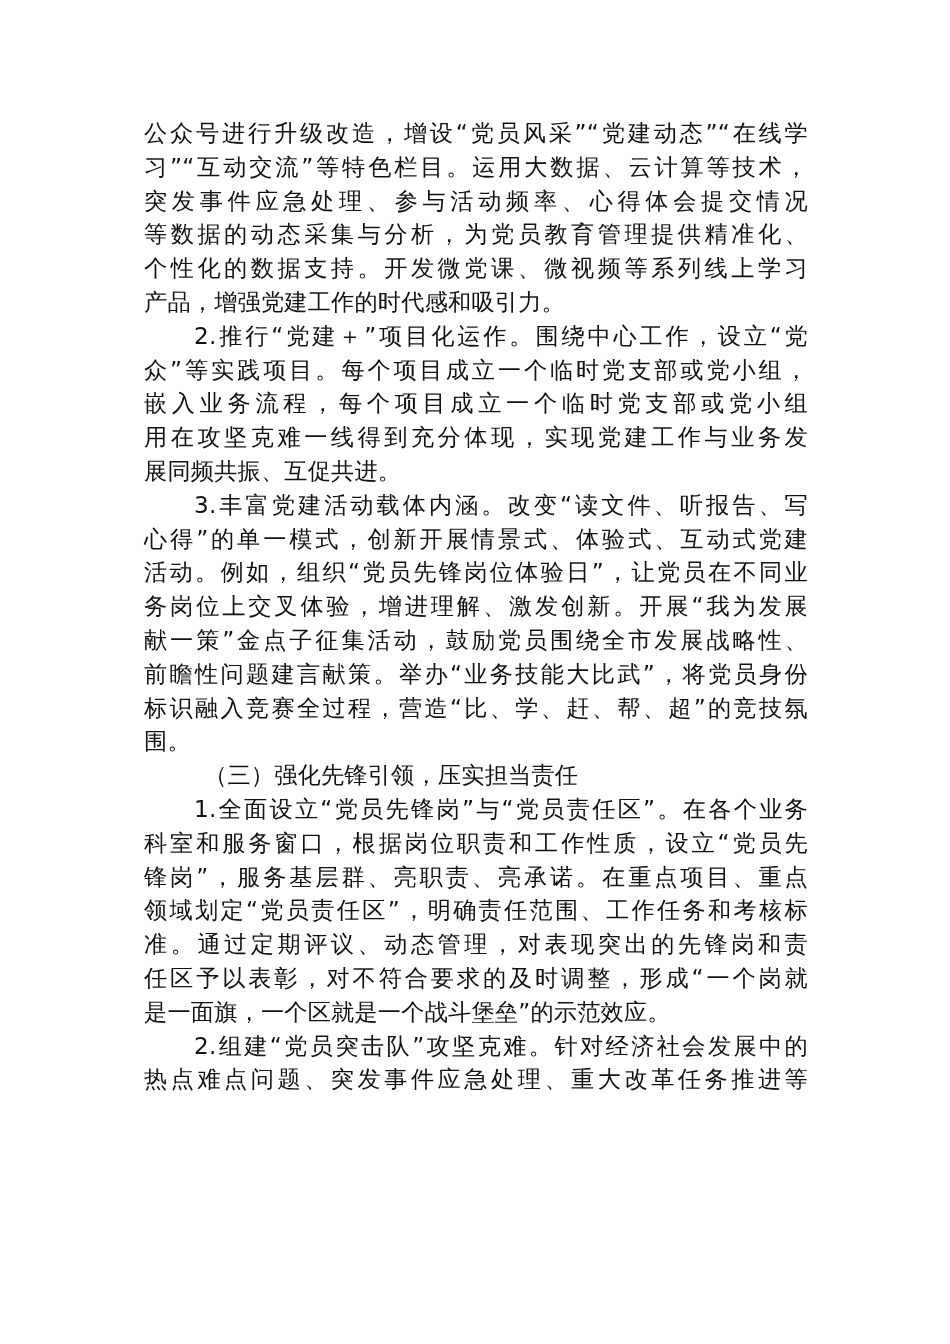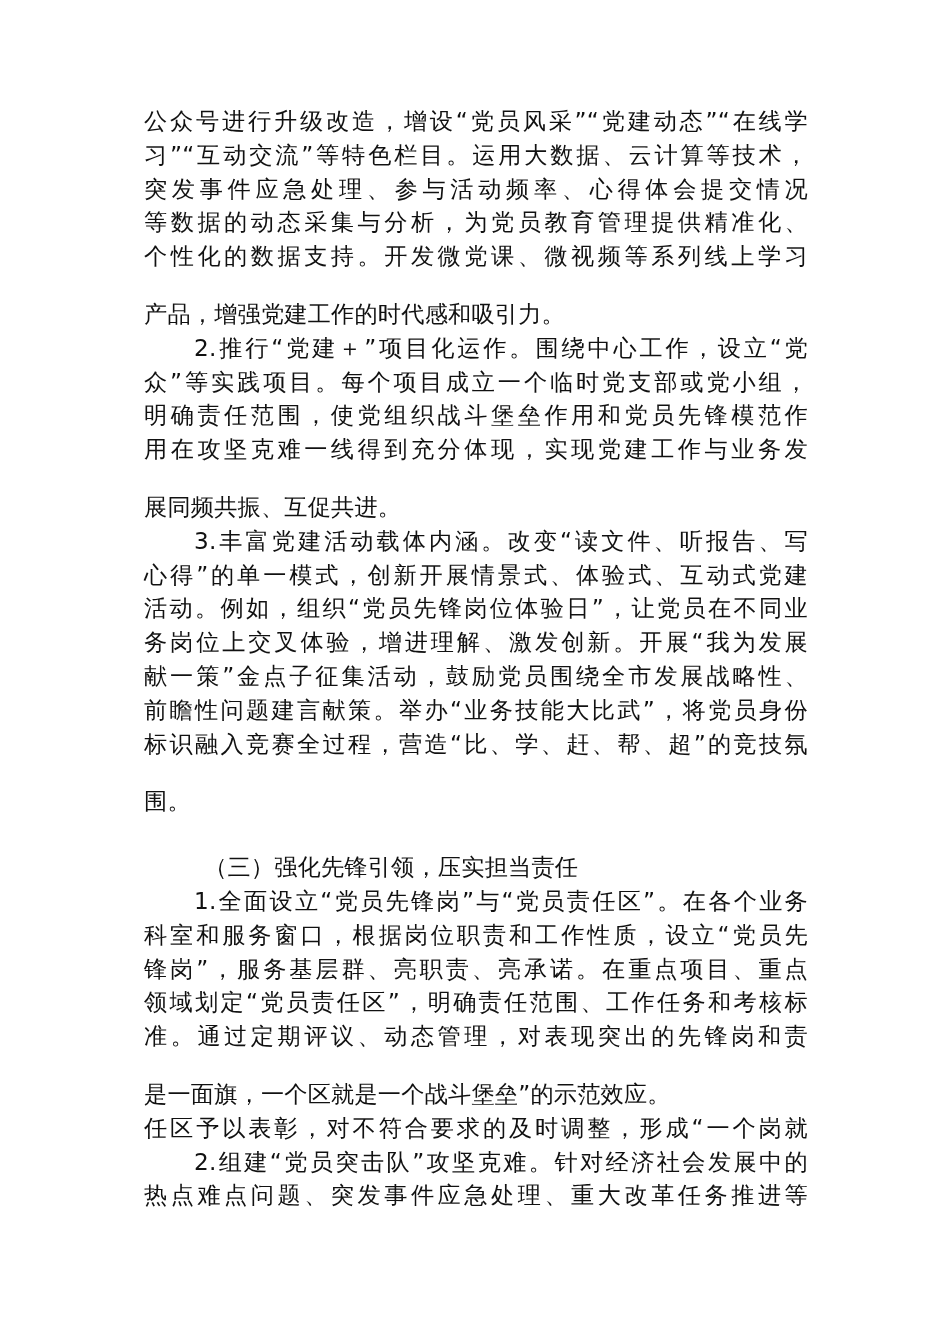--- a/index.html
+++ b/index.html
@@ -11,43 +11,41 @@
     width: 950px;
     height: 1344px;
     position: relative;
     overflow: hidden;
     font-family: "DejaVu Sans", "Liberation Sans", sans-serif;
     color: #111111;
   }
   .page {
     position: absolute;
     left: 144px;
-    top: 104px;
+    top: 116px;
     width: 664px;
   }
   .line {
     height: 33.8px;
     line-height: 33.8px;
     font-size: 23.2px;
     white-space: nowrap;
     letter-spacing: 0.2px;
     text-align: justify;
     text-align-last: justify;
   }
   .line.last {
     text-align-last: left;
-    margin-top: 24px;
   }
   .indent {
     padding-left: 50px;
   }
   .heading-sub {
     padding-left: 60px;
     text-align-last: left;
-    margin-top: 32px;
   }
   b {
     font-weight: normal;
   }
 </style>
 </head>
 <body>
 
 <div class="page">
 
@@ -56,21 +54,21 @@
     <div class="line">习”“互动交流”等特色栏目。运用大数据、云计算等技术，</div>
     <div class="line">突发事件应急处理、参与活动频率、心得体会提交情况</div>
     <div class="line">等数据的动态采集与分析，为党员教育管理提供精准化、</div>
     <div class="line">个性化的数据支持。开发微党课、微视频等系列线上学习</div>
     <div class="line last">产品，增强党建工作的时代感和吸引力。</div>
   </div>
 
   <div>
     <div class="line indent"><b>2.推行“党建＋”项目化运作。</b><span>围绕中心工作，设立“党</span></div>
     <div class="line">众”等实践项目。每个项目成立一个临时党支部或党小组，</div>
-    <div class="line">明确责任范围，使党组织战斗堡垒作用和党员先锋模范作</div>
+    <div class="line">嵌入业务流程，每个项目成立一个临时党支部或党小组</div>
     <div class="line">用在攻坚克难一线得到充分体现，实现党建工作与业务发</div>
     <div class="line last">展同频共振、互促共进。</div>
   </div>
 
   <div>
     <div class="line indent"><b>3.丰富党建活动载体内涵。</b><span>改变“读文件、听报告、写</span></div>
     <div class="line">心得”的单一模式，创新开展情景式、体验式、互动式党建</div>
     <div class="line">活动。例如，组织“党员先锋岗位体验日”，让党员在不同业</div>
     <div class="line">务岗位上交叉体验，增进理解、激发创新。开展“我为发展</div>
     <div class="line">献一策”金点子征集活动，鼓励党员围绕全市发展战略性、</div>
@@ -80,22 +78,22 @@
   </div>
 
   <div class="line heading-sub">（三）强化先锋引领，压实担当责任</div>
 
   <div>
     <div class="line indent"><b>1.全面设立“党员先锋岗”与“党员责任区”。</b><span>在各个业务</span></div>
     <div class="line">科室和服务窗口，根据岗位职责和工作性质，设立“党员先</div>
     <div class="line">锋岗”，服务基层群、亮职责、亮承诺。在重点项目、重点</div>
     <div class="line">领域划定“党员责任区”，明确责任范围、工作任务和考核标</div>
     <div class="line">准。通过定期评议、动态管理，对表现突出的先锋岗和责</div>
+    <div class="line">任区予以表彰，对不符合要求的及时调整，形成“一个岗就</div>
     <div class="line last">是一面旗，一个区就是一个战斗堡垒”的示范效应。</div>
-    <div class="line">任区予以表彰，对不符合要求的及时调整，形成“一个岗就</div>
   </div>
 
   <div>
     <div class="line indent"><b>2.组建“党员突击队”攻坚克难。</b><span>针对经济社会发展中的</span></div>
     <div class="line">热点难点问题、突发事件应急处理、重大改革任务推进等</div>
   </div>
 
 </div>
 
 </body></html>

